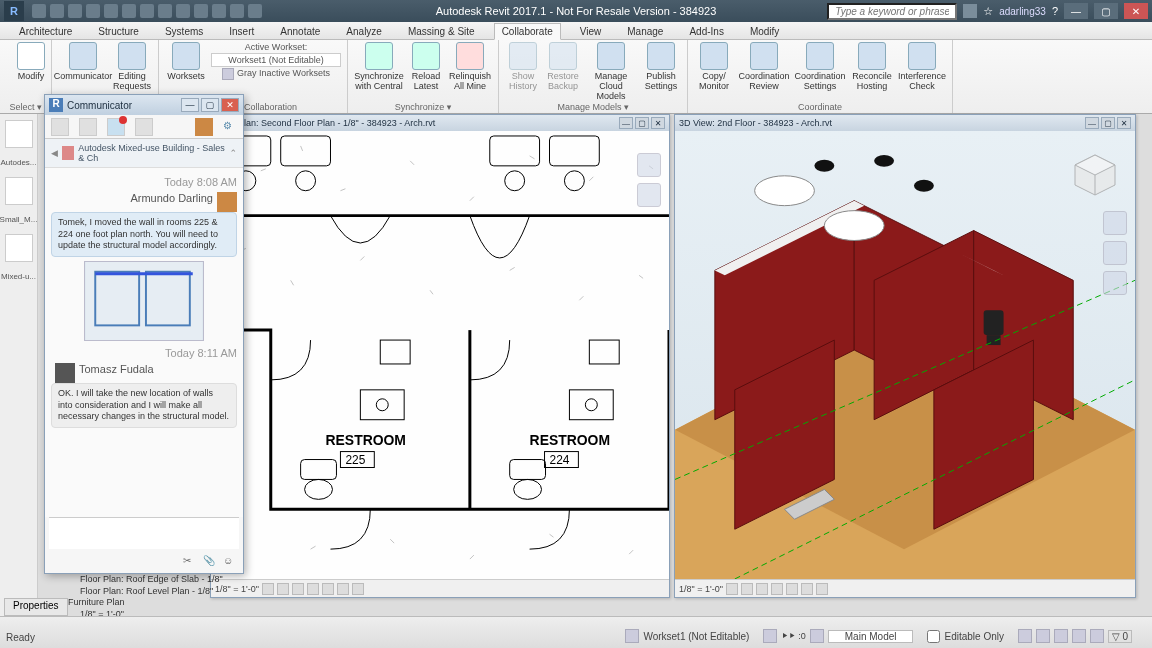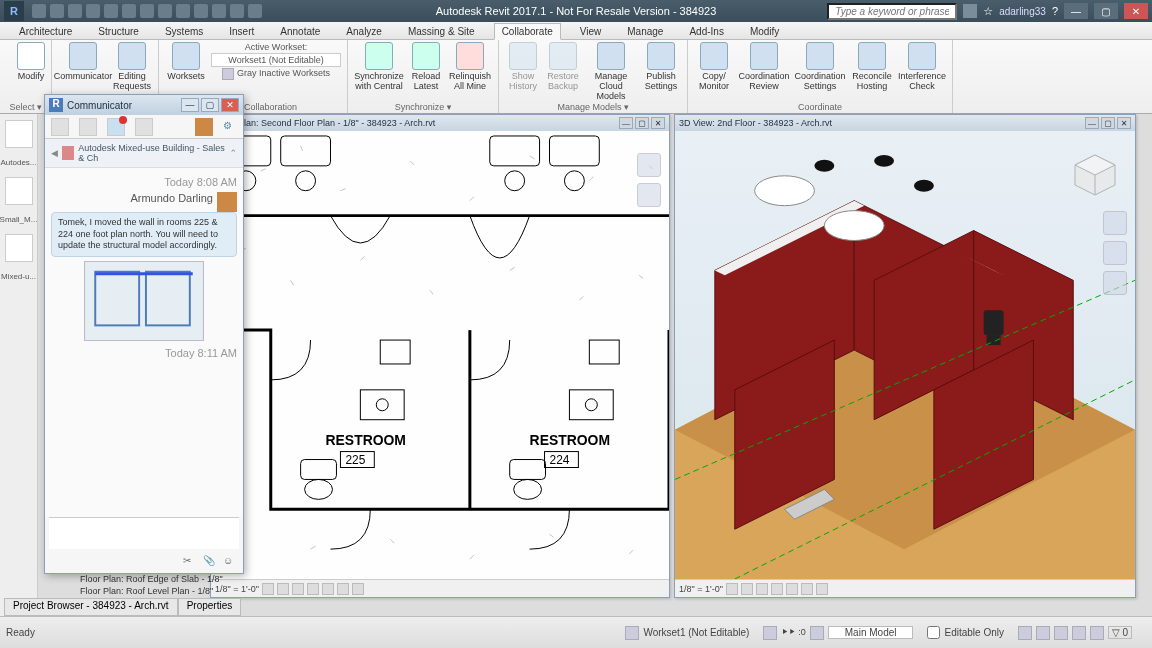--- a/index.html
+++ b/index.html
@@ -67,21 +67,21 @@
 .comm .msg .mav { width:20px; height:20px; background:#c84; float:right; margin-left:4px; }
 .comm .msg .mav.l { float:left; margin-right:4px; background:#555; }
 .comm .minput { height:32px; border-top:1px solid #ccc; background:#fff; margin:0 4px 4px 4px; }
 .comm .mtools { height:20px; display:flex; justify-content:flex-end; gap:6px; padding:2px 6px; }
 .comm .mtools span { width:14px; height:14px; color:#666; }
 .comm .thumbimg { width:120px; height:80px; background:#d8e4ec; border:1px solid #bbc; margin:4px auto; display:block; position:relative; }
 
 
 .btabs { position:absolute; bottom:32px; left:0; height:18px; display:flex; font-size:10px; }
 .btabs span { background:#e8e8e8; border:1px solid #bbb; padding:1px 8px; cursor:pointer; }
-.statusbar { position:absolute; bottom:0; left:0; right:0; height:32px; background:linear-gradient(#eee,#ddd); border-top:1px solid #bbb; display:flex; align-items:center; font-size:10px; color:#444; padding:5px 6px; }
+.statusbar { position:absolute; bottom:0; left:0; right:0; height:32px; background:linear-gradient(#eee,#ddd); border-top:1px solid #bbb; display:flex; align-items:flex-end; font-size:10px; color:#444; padding:5px 6px; }
 .statusbar .sblock { display:flex; align-items:center; gap:4px; margin-right:14px; }
 .statusbar .sicon { width:14px; height:14px; background:#ccd; border:1px solid #aab; }
 .browser-items { position:absolute; left:42px; top:460px; font-size:9px; color:#333; line-height:1.3; }
 .browser-items div { white-space:nowrap; }
 .viewcube { position:absolute; top:20px; right:16px; width:48px; height:48px; opacity:0.7; }
 .navicons { position:absolute; top:22px; right:8px; width:24px; display:flex; flex-direction:column; gap:6px; opacity:0.6; }
 .navicons span { width:24px; height:24px; background:#d0d8e8; border:1px solid #aab; border-radius:3px; }
 </style>
 </head>
 <body>
@@ -469,20 +469,26 @@
           <div class="thumbimg">
             <svg width="100%" height="100%" viewBox="0 0 120 80">
                 <rect width="120" height="80" fill="#e6edf3"></rect>
                 <rect x="10" y="10" width="45" height="55" fill="none" stroke="#4a7db8" stroke-width="2"></rect>
                 <rect x="62" y="10" width="45" height="55" fill="none" stroke="#4a7db8" stroke-width="2"></rect>
                 <line x1="10" y1="12" x2="110" y2="12" stroke="#35d" stroke-width="3"></line>
               </svg>
           </div>
         </div>
         <div class="timestamp">Today 8:11 AM</div>
+        <div class="msg">
+          <div class="mav l"></div>
+          <div class="mname" style="text-align:left;padding-left:26px">Tomasz Fudala</div>
+          <div style="clear:both"></div>
+          <div class="mbubble gray">OK. I will take the new location of walls into consideration and I will make all necessary changes in the structural model.</div>
+        </div>
       </div>
       <div class="minput"></div>
       <div class="mtools">
         <span>✂</span>
         <span>📎</span>
         <span>☺</span>
       </div>
     </div>
 
     <div class="browser-items">
@@ -493,21 +499,20 @@
       <div>      Floor Plan: First Floor Furniture Plan - 1...</div>
       <div>      Floor Plan: Second Floor Furniture Plan ...</div>
       <div>      Floor Plan: Third Floor Furniture Plan - 1...</div>
 
     </div>
 
   </div>
 </div>
 
 <div class="btabs" style="left:4px">
-  <span>Project Browser - 384923 - Arch.rvt</span>
   <span>Properties</span>
 </div>
 
 <div class="statusbar">
   <div class="sblock">
       <span>Ready</span>
     </div>
   <div class="sblock" style="margin-left:auto">
     <span class="sicon"></span>
     <span>Workset1 (Not Editable)</span>

